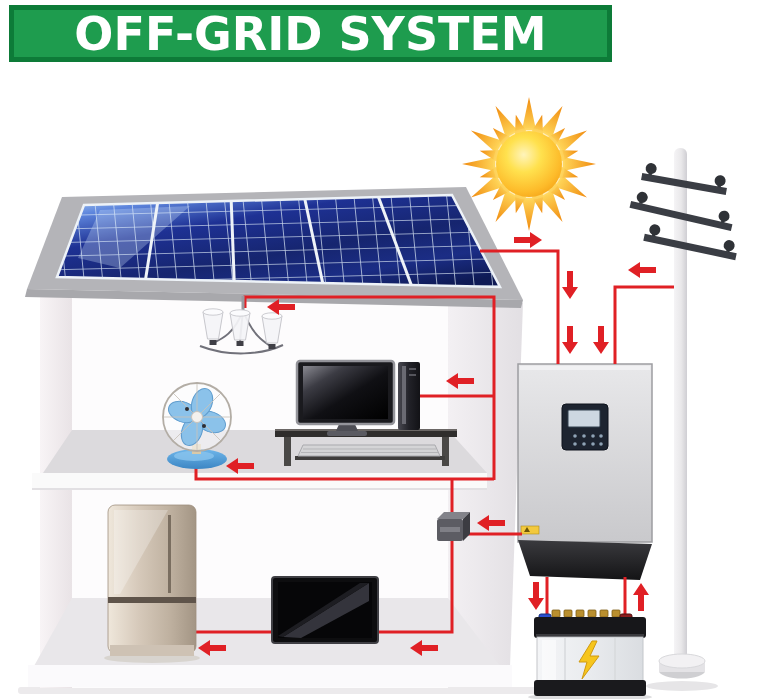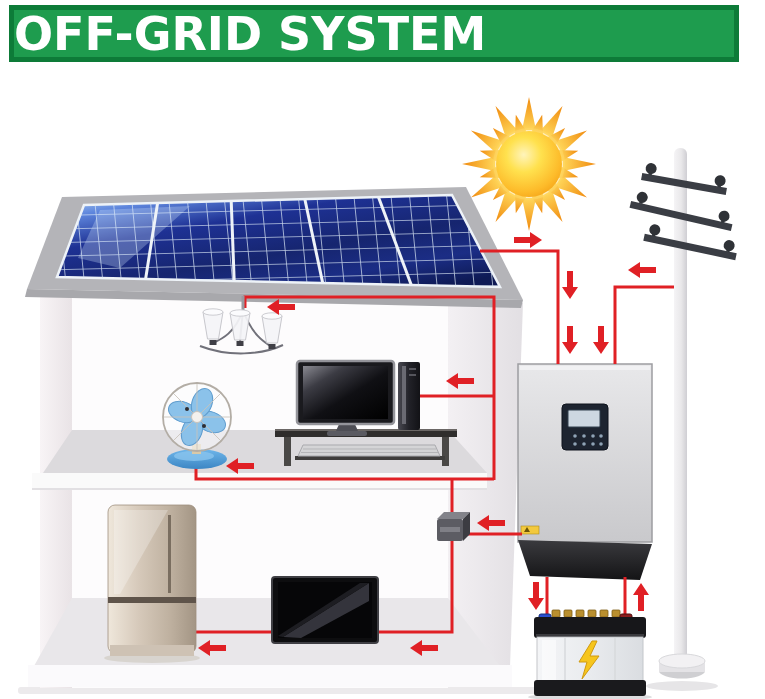--- a/index.html
+++ b/index.html
@@ -1,19 +1,19 @@
 <!DOCTYPE html>
 <html><head>
 <meta charset="utf-8">
 <style>
   html,body{margin:0;padding:0;background:#ffffff;}
   .page{position:relative;width:765px;height:699px;background:#ffffff;overflow:hidden;
         font-family:"DejaVu Sans","Liberation Sans",sans-serif;}
-  .banner{position:absolute;left:9px;top:5px;width:730px;height:57px;box-sizing:border-box;
-          background:#1e9c4e;border:5px solid #0d7b38;display:flex;align-items:center;}
+  .banner{position:absolute;left:9px;top:5px;width:603px;height:57px;box-sizing:border-box;
+          background:#1e9c4e;border:5px solid #0d7b38;display:flex;align-items:center;justify-content:center;}
   .banner span{color:#ffffff;font-size:46px;font-weight:bold;letter-spacing:0px;transform:scaleY(1.02);
                line-height:1;white-space:nowrap;}
   svg.scene{position:absolute;left:0;top:0;}
 </style>
 </head>
 <body>
 
 <div class="page">
 
   <div class="banner">

